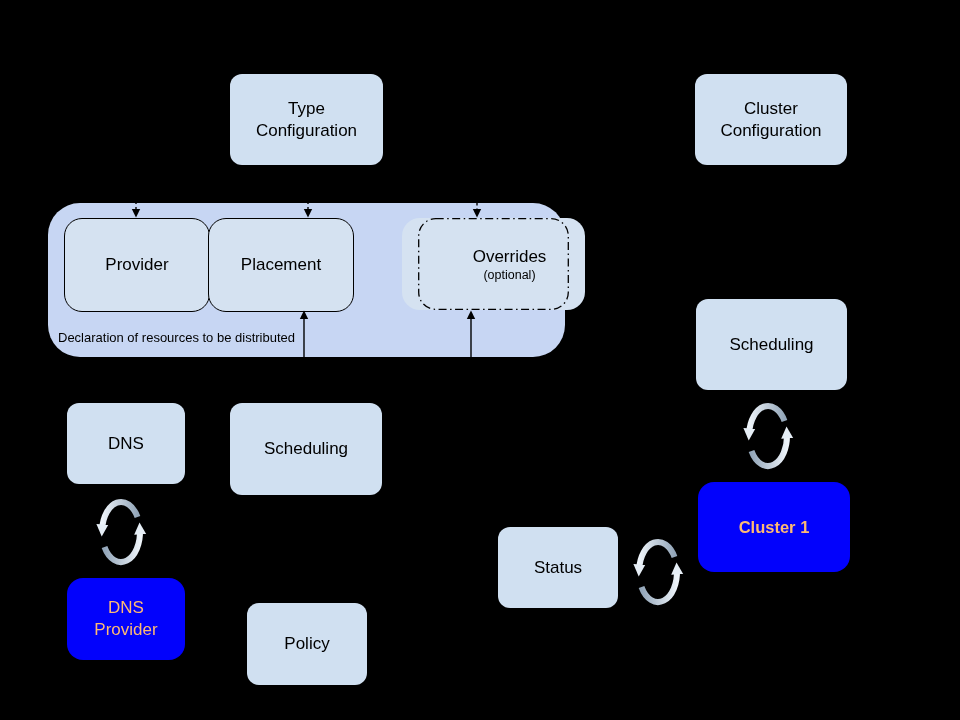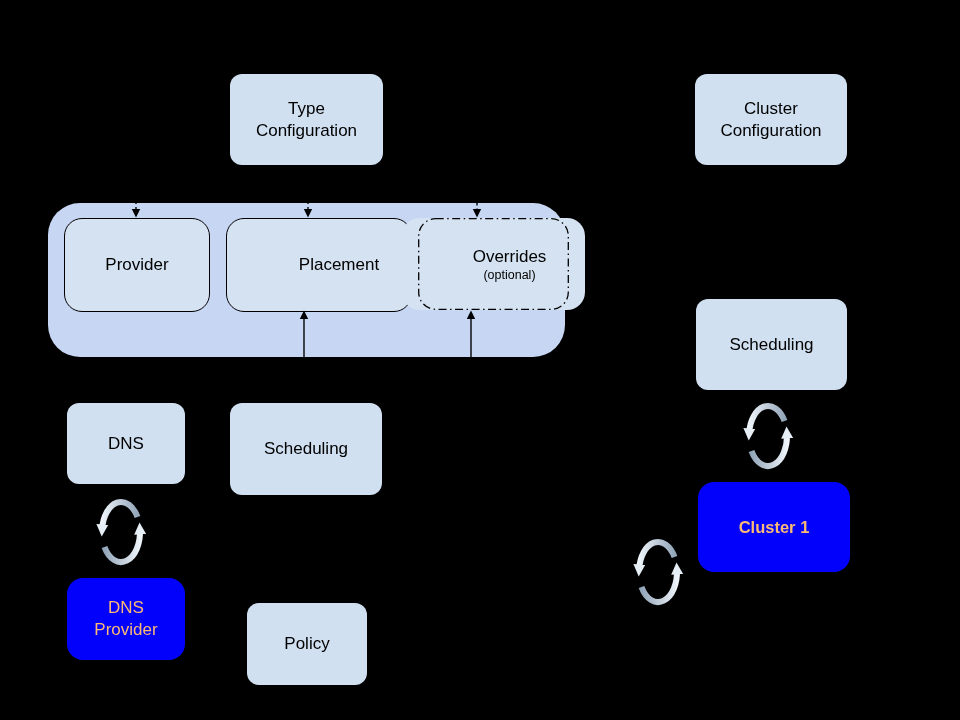--- a/index.html
+++ b/index.html
@@ -39,25 +39,26 @@
   .sync path{fill:none;stroke-width:6;}
   .arcTop{stroke:url(#gradTop);}
   .arcBot{stroke:url(#gradBot);}
 </style>
 </head>
 <body>
 
 <div class="stage">
 
   <div class="frame"></div>
+  <div class="caption">Declaration of resources to be distributed</div>
 
   <div class="box inner" style="left:64px;top:218px;width:144px;height:92px;">
     <span class="lbl">Provider</span>
   </div>
-  <div class="box inner" style="left:226px;top:218px;width:144px;height:92px;padding-left:40px;">
+  <div class="box inner" style="left:208px;top:218px;width:144px;height:92px;">
     <span class="lbl">Placement</span>
   </div>
   <div class="box overrides-box" style="left:402px;top:218px;width:151px;height:92px;padding-left:32px;">
     <svg class="overrides-border" viewBox="0 0 151 92">
       <rect x="0.7" y="0.7" width="149.6" height="90.6" rx="17" fill="none" stroke="#000" stroke-width="1.3" stroke-dasharray="8 3.5 1.5 3.5"></rect>
     </svg>
     <span class="lbl">Overrides</span>
     <span class="lbl sub">(optional)</span>
   </div>
 
@@ -73,20 +74,23 @@
     <span class="lbl">DNS</span>
   </div>
   <div class="box" style="left:230px;top:403px;width:152px;height:92px;">
     <span class="lbl">Scheduling</span>
   </div>
   <div class="box" style="left:247px;top:603px;width:120px;height:82px;">
     <span class="lbl">Policy</span>
   </div>
   <div class="box" style="left:696px;top:299px;width:151px;height:91px;">
     <span class="lbl">Scheduling</span>
+  </div>
+  <div class="box" style="left:498px;top:527px;width:120px;height:81px;">
+    <span class="lbl">Status</span>
   </div>
 
   <div class="box blue" style="left:67px;top:578px;width:118px;height:82px;">
     <span class="lbl">DNS
 Provider</span>
   </div>
   <div class="box blue" style="left:698px;top:482px;width:152px;height:90px;">
     <span class="boldlbl"><span class="prefix">Cluster</span><span class="suffix">1</span></span>
   </div>
 

